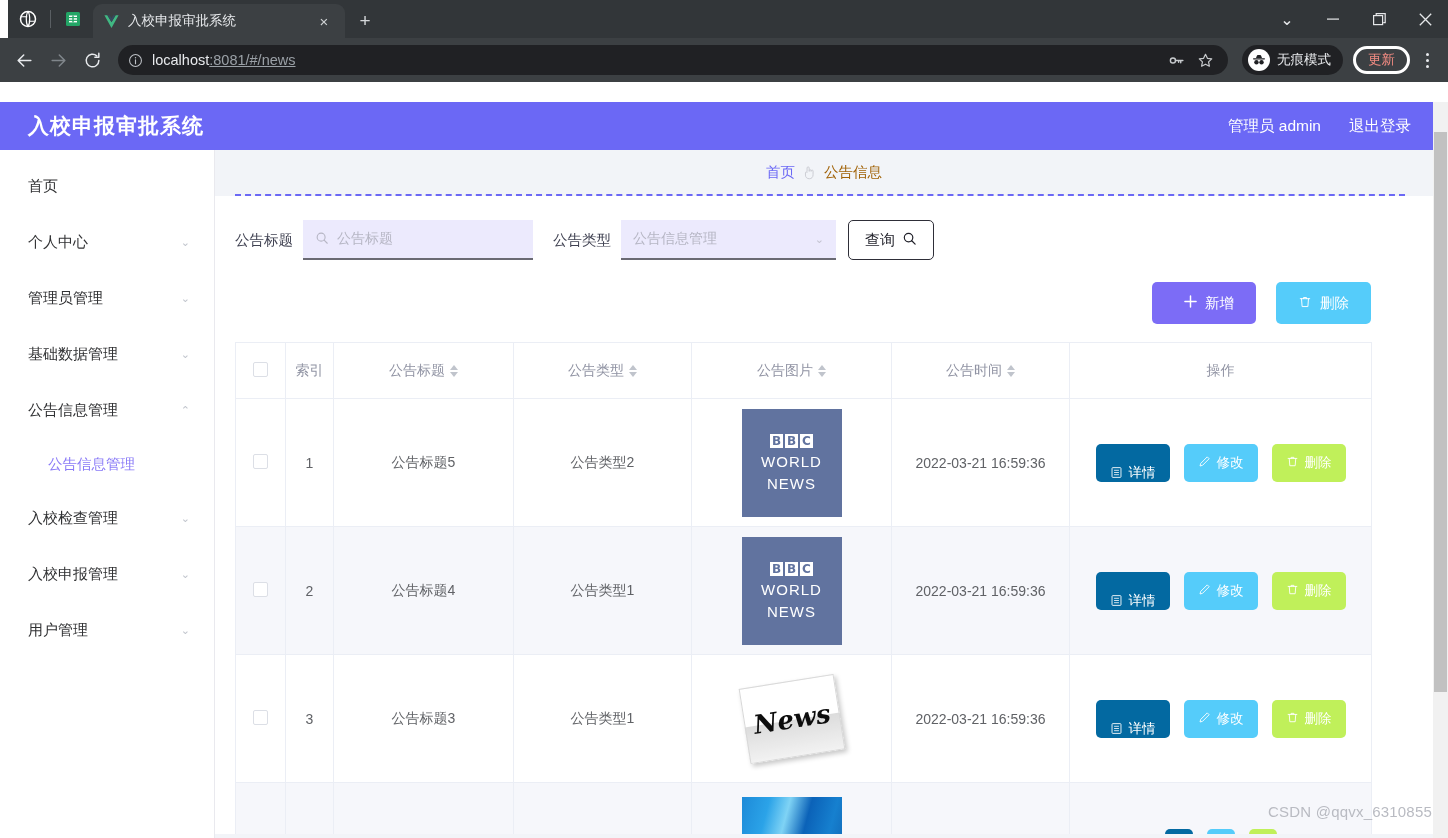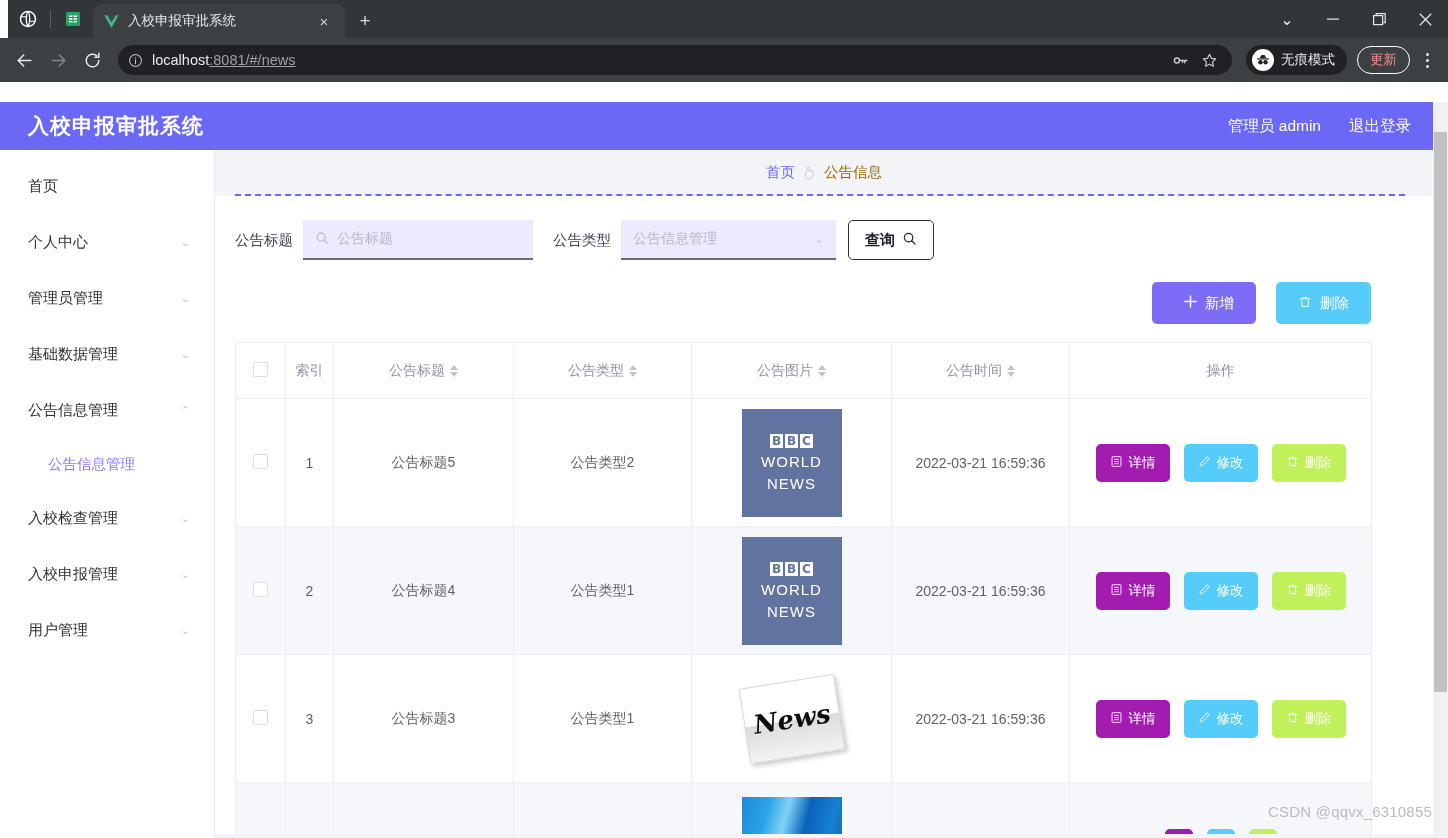--- a/index.html
+++ b/index.html
@@ -72,21 +72,21 @@
   .incognito-pill {
     height: 30px; background: #202124; border-radius: 16px; display: flex; align-items: center;
     gap: 7px; padding: 0 12px 0 6px; margin-left: 4px;
   }
   .incognito-badge {
     width: 22px; height: 22px; border-radius: 50%; background: #ffffff;
     display: flex; align-items: center; justify-content: center;
   }
   .incognito-text { color: #e8eaed; font-size: 13.5px; white-space: nowrap; }
   .update-pill {
-    height: 28px; border: 1px solid #ffffff; border-radius: 14px; color: #f28b82;
+    height: 28px; border: 3px solid #ffffff; border-radius: 14px; color: #f28b82;
     font-size: 13.5px; display: flex; align-items: center; padding: 0 12px; margin-left: 8px;
     white-space: nowrap;
   }
   .kebab {
     width: 26px; height: 32px; display: flex; flex-direction: column; align-items: center;
     justify-content: center; gap: 3px; margin-left: 2px;
   }
   .kebab span { width: 3px; height: 3px; border-radius: 50%; background: #e8eaed; display:block;}
 
   .bookmarkbar {
@@ -168,21 +168,21 @@
     display: flex; align-items: center; padding: 0 12px; gap: 8px; color: #b6b6c4; font-size: 14px;
   }
   .f-select {
     width: 215px; height: 40px; background: #eceafd; border: none; border-bottom: 2px solid #6a6a73;
     display: flex; align-items: center; padding: 0 12px; color: #b6b6c4; font-size: 14px;
   }
   .f-select .chev { margin-left: auto; color: #c3c3d0; font-size: 11px; }
   .btn-query {
     height: 40px; border: 1px solid #2e2e38; border-radius: 5px; background: #ffffff;
     display: flex; align-items: center; gap: 7px; padding: 0 16px; margin-left: 12px;
-    font-size: 15px; color: #1f1f28; font-weight: bold;
+    font-size: 15px; color: #1f1f28;
   }
 
   .action-row { display: flex; justify-content: flex-end; gap: 20px; padding: 0 62px 18px 0; }
   .btn {
     height: 42px; border-radius: 5px; display: flex; align-items: center; gap: 8px;
     padding: 0 22px; font-size: 14.5px; border: none; color: #ffffff;
   }
   .btn-add { background: #7c6cf6; padding-left: 32px; }
   .btn-del { background: #55ccfa; }
 
@@ -234,21 +234,21 @@
   }
   .blue-img::after {
     content:''; position:absolute; left:26px; bottom:0; width:34px; height:42px;
     background: radial-gradient(ellipse at 50% 90%, #ffd9b8 0%, #fbc296 60%, rgba(251,194,150,0) 72%);
   }
   .ops { display: flex; gap: 14px; align-items: center; justify-content: center; }
   .op-btn {
     height: 38px; border-radius: 5px; display: inline-flex; align-items: center; gap: 6px;
     padding: 0 14px; font-size: 13.5px; color: #ffffff; border: none;
   }
-  .op-detail { background: #a21caf; }
+  .op-detail { background: #0369a1; align-items: flex-end; }
   .op-edit { background: #55ccfa; }
   .op-del { background: #c0f05a; color: #ffffff; }
 
   
   .vscroll {
     position: absolute; right: 0; top: 102px; width: 15px; height: 736px; background: #f1f1f1;
   }
   .vscroll-thumb {
     position: absolute; right: 1px; top: 30px; width: 13px; height: 560px;
     background: #c1c1c1; border-radius: 0;

